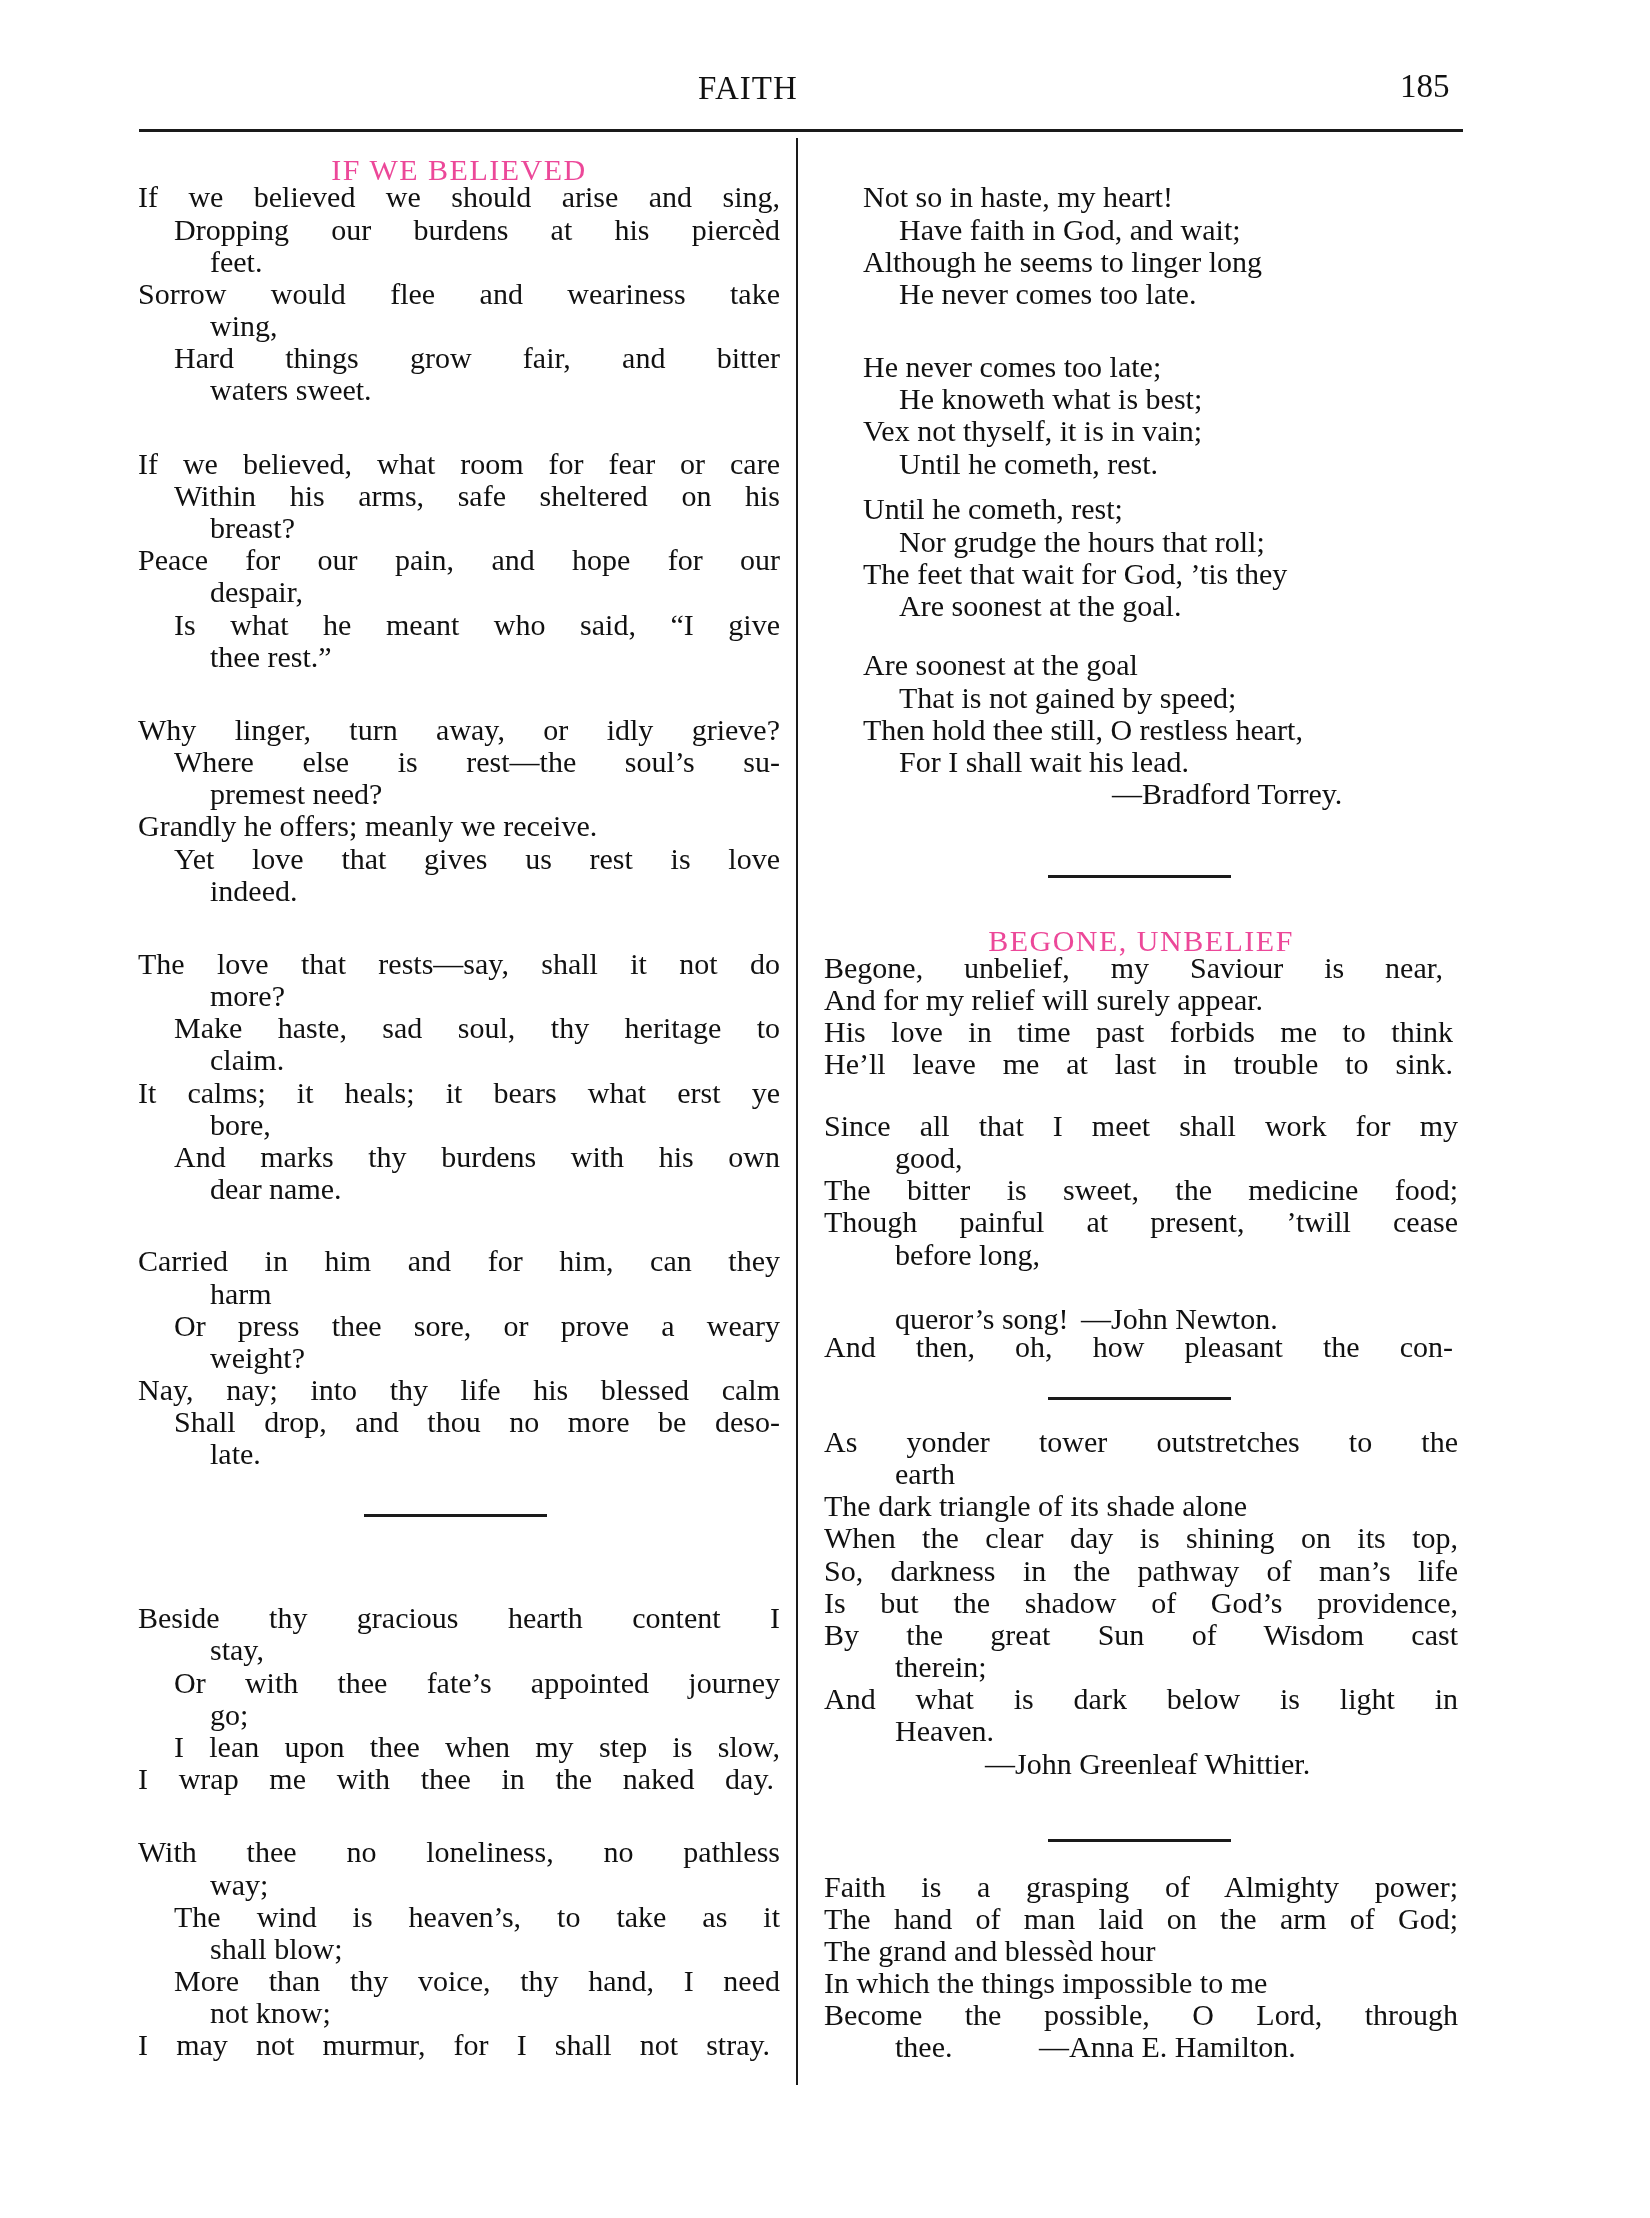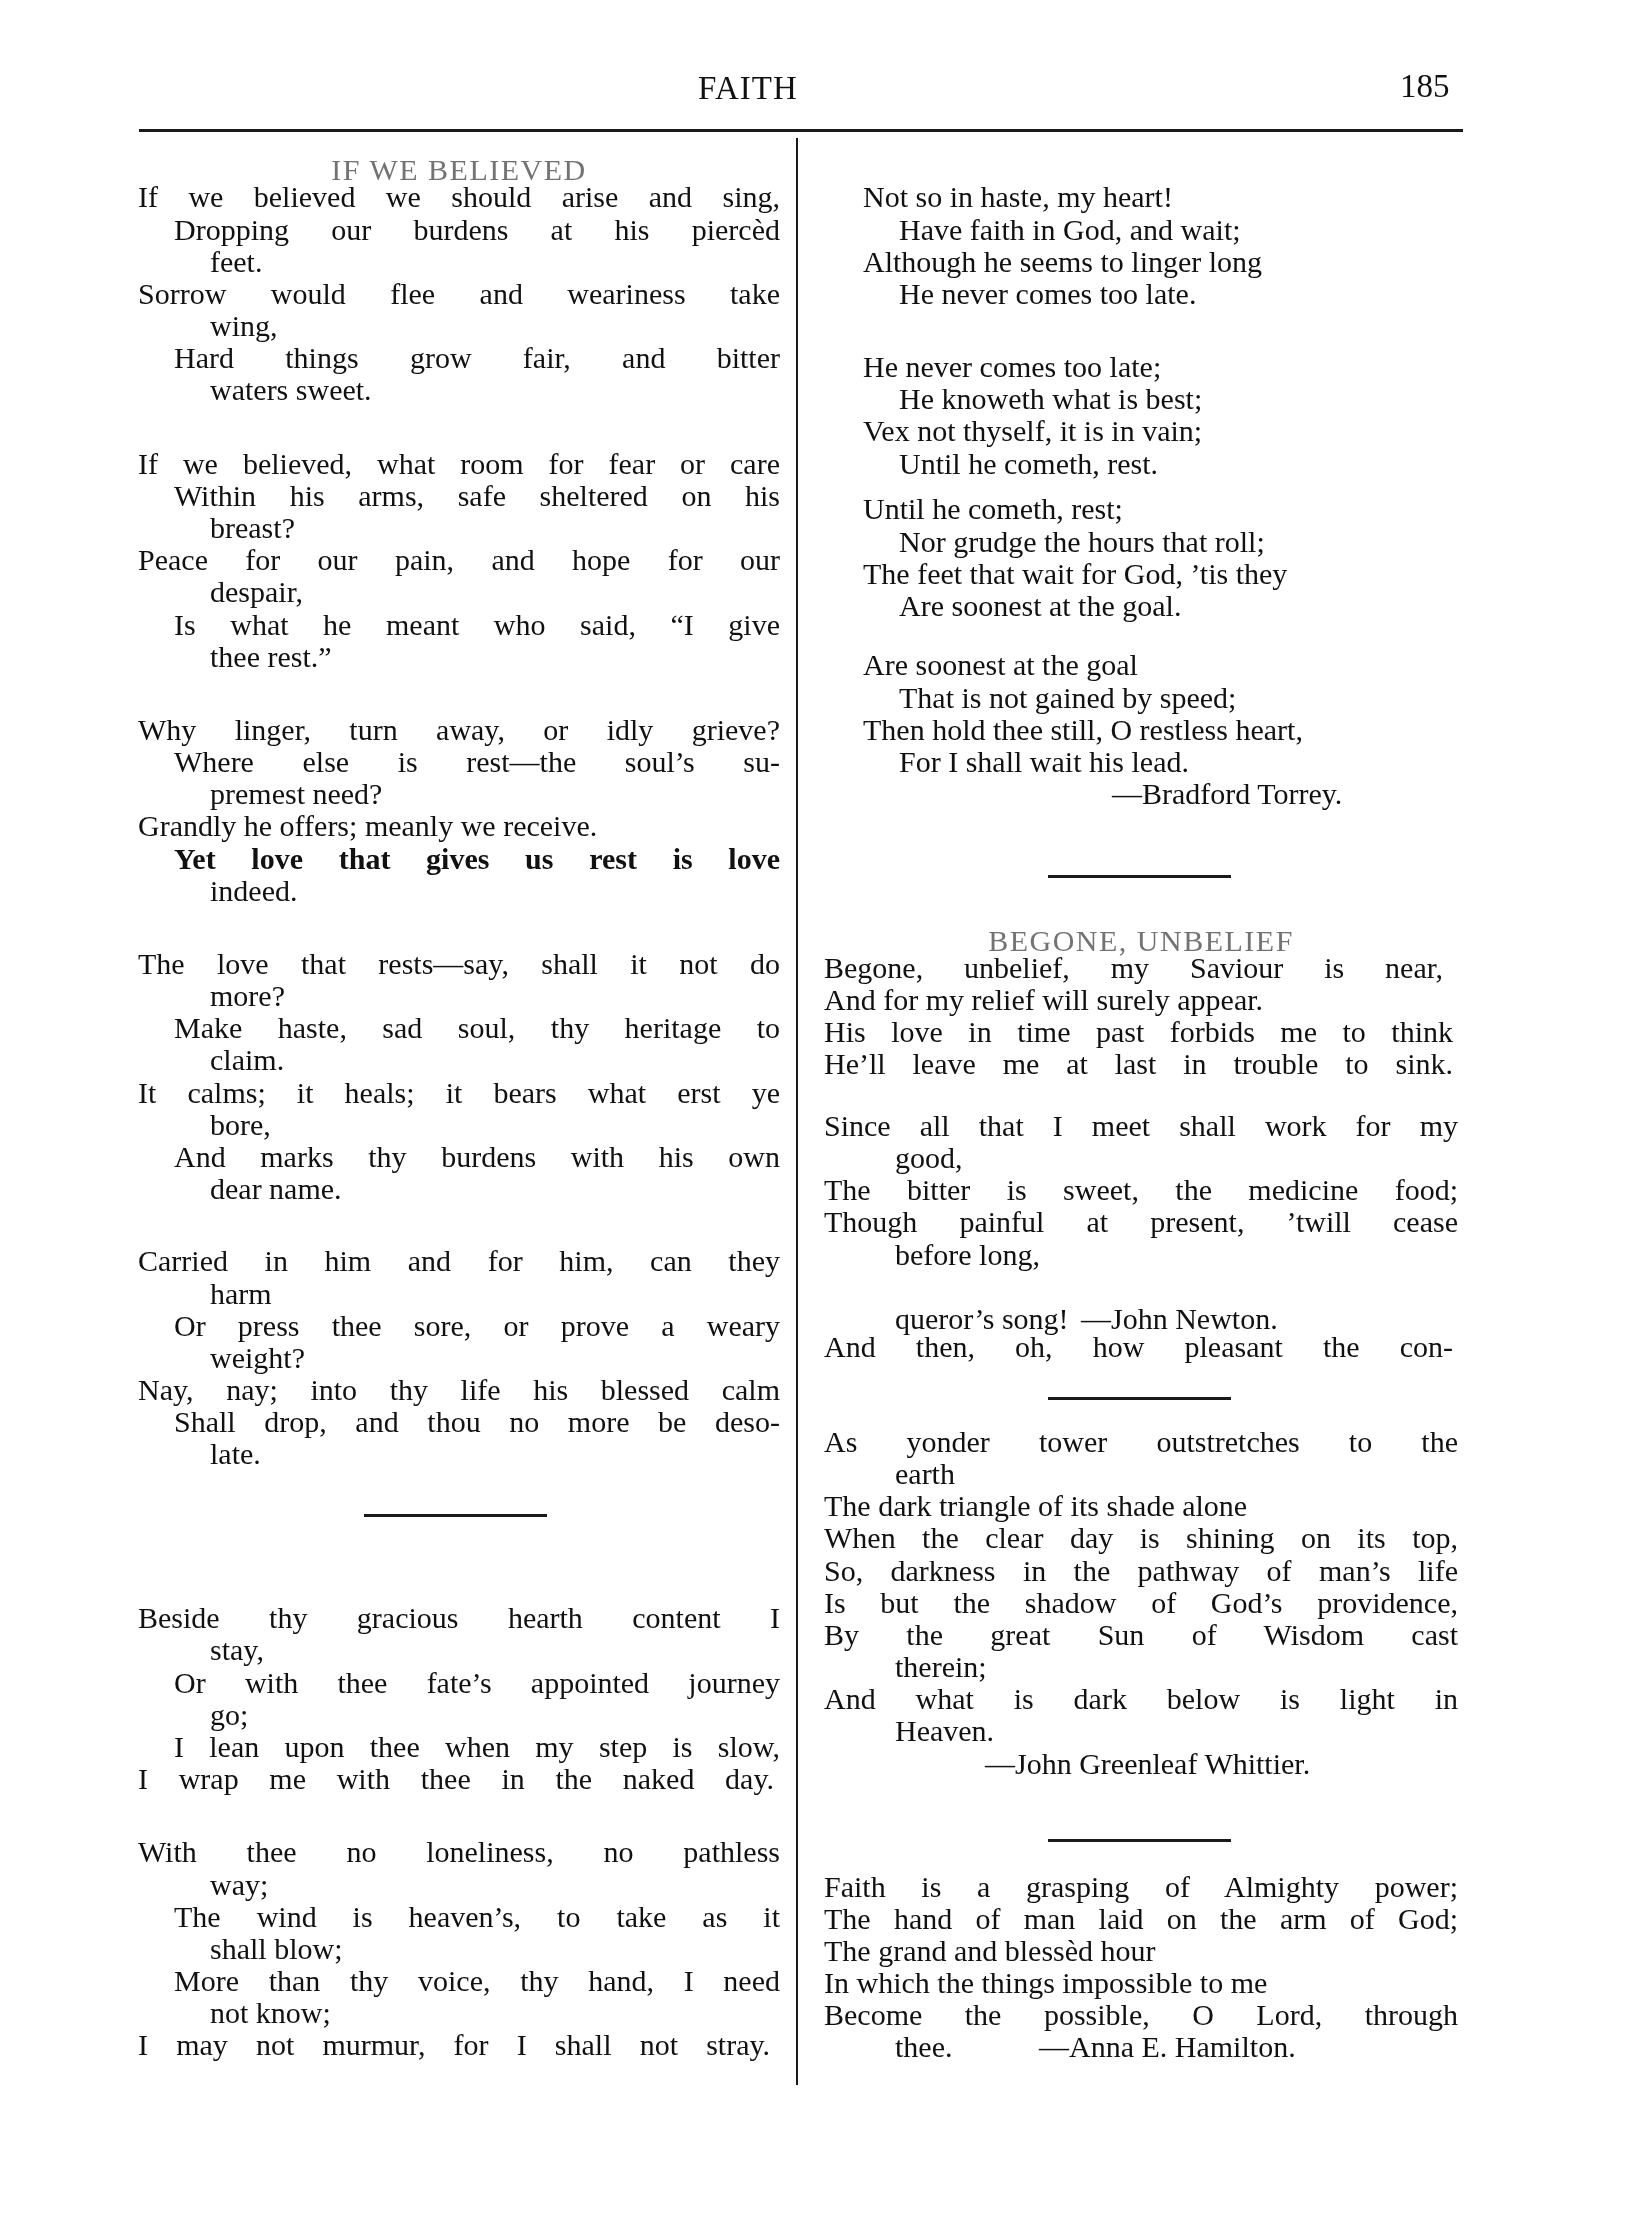--- a/index.html
+++ b/index.html
@@ -3,21 +3,21 @@
 <meta charset="utf-8">
 <style>
   html, body { margin: 0; padding: 0; background: #ffffff; }
   body { width: 1650px; height: 2219px; position: relative; overflow: hidden; }
   .page { position: absolute; left: 0; top: 0; width: 1650px; height: 2192px; background: #ffffff; color: #111; font-family: "DejaVu Serif", "Liberation Serif", serif; }
   .running-head { position: absolute; top: 70px; left: 698px; font-family: "Liberation Serif", serif; font-size: 33px; letter-spacing: 1px; color: #111; }
   .page-num { position: absolute; top: 68px; left: 1400px; font-family: "Liberation Serif", serif; font-size: 33px; color: #111; }
   .top-rule { position: absolute; top: 129px; left: 139px; width: 1324px; height: 2.9px; background: #1a1a1a; }
   .col-rule { position: absolute; top: 138px; left: 796px; width: 2px; height: 1947px; background: #1a1a1a; }
   .sep { position: absolute; height: 2.9px; background: #1a1a1a; width: 183px; }
-  .title { position: absolute; font-family: "Liberation Serif", serif; font-size: 30px; letter-spacing: 1.5px; white-space: nowrap; color: #737373; text-align: center; }
+  .title { position: absolute; font-family: "Liberation Serif", serif; font-size: 30px; letter-spacing: 1.5px; white-space: nowrap; color: #ec4899; text-align: center; }
   .line { position: absolute; font-family: "Liberation Serif", serif; font-size: 30px; line-height: 29px; white-space: nowrap; color: #111; }
   .line.just { text-align: justify; text-align-last: justify; }
 </style>
 </head>
 <body>
 
 <div class="page">
   <div class="running-head">FAITH</div>
   <div class="page-num">185</div>
   <div class="top-rule"></div>
@@ -43,21 +43,21 @@
       <div class="line just" style="left: 174px; top: 481px; width: 606px;">Within his arms, safe sheltered on his</div>
       <div class="line" style="left: 210px; top: 513px;">breast?</div>
       <div class="line just" style="left: 138px; top: 545px; width: 642px;">Peace for our pain, and hope for our</div>
       <div class="line" style="left: 210px; top: 577px;">despair,</div>
       <div class="line just" style="left: 174px; top: 610px; width: 606px;">Is what he meant who said, “I give</div>
       <div class="line" style="left: 210px; top: 642px;">thee rest.”</div>
       <div class="line just" style="left: 138px; top: 715px; width: 642px;">Why linger, turn away, or idly grieve?</div>
       <div class="line just" style="left: 174px; top: 747px; width: 606px;">Where else is rest—the soul’s su-</div>
       <div class="line" style="left: 210px; top: 779px;">premest need?</div>
       <div class="line" style="left: 138px; top: 811px;">Grandly he offers; meanly we receive.</div>
-      <div class="line just" style="left: 174px; top: 844px; width: 606px; font-weight: bold;">Yet love that gives us rest is love</div>
+      <div class="line just" style="left: 174px; top: 844px; width: 606px;">Yet love that gives us rest is love</div>
       <div class="line" style="left: 210px; top: 876px;">indeed.</div>
       <div class="line just" style="left: 138px; top: 949px; width: 642px;">The love that rests—say, shall it not do</div>
       <div class="line" style="left: 210px; top: 981px;">more?</div>
       <div class="line just" style="left: 174px; top: 1013px; width: 606px;">Make haste, sad soul, thy heritage to</div>
       <div class="line" style="left: 210px; top: 1045px;">claim.</div>
       <div class="line just" style="left: 138px; top: 1078px; width: 642px;">It calms; it heals; it bears what erst ye</div>
       <div class="line" style="left: 210px; top: 1110px;">bore,</div>
       <div class="line just" style="left: 174px; top: 1142px; width: 606px;">And marks thy burdens with his own</div>
       <div class="line" style="left: 210px; top: 1174px;">dear name.</div>
       <div class="line just" style="left: 138px; top: 1246px; width: 642px;">Carried in him and for him, can they</div>

